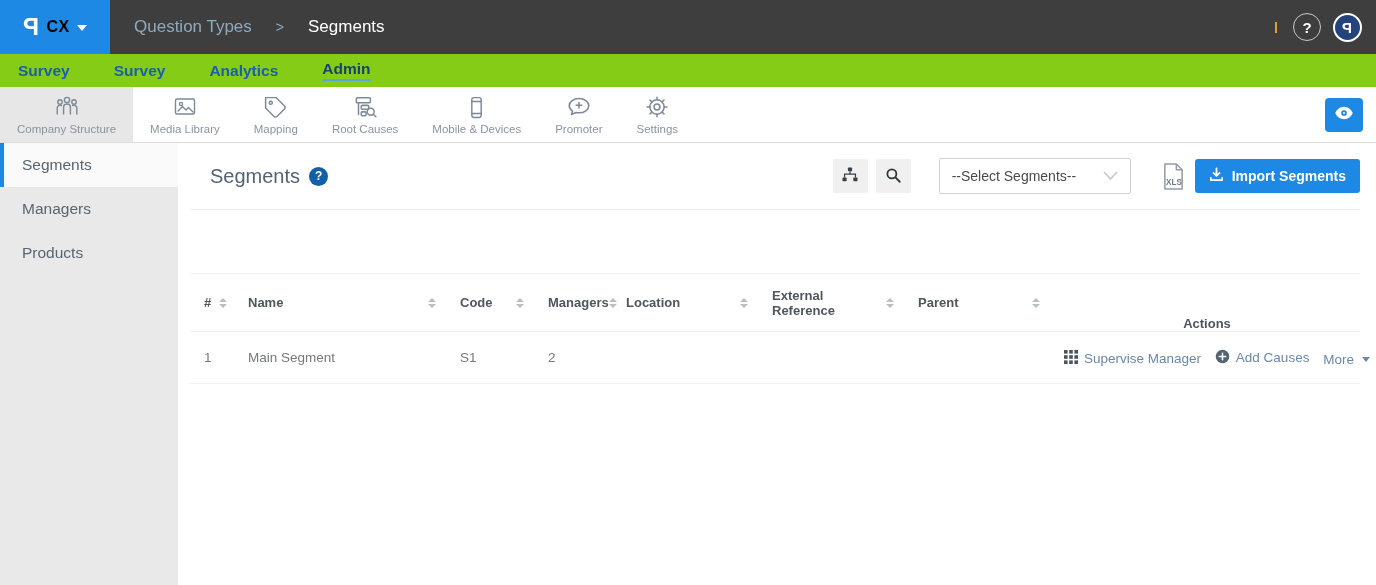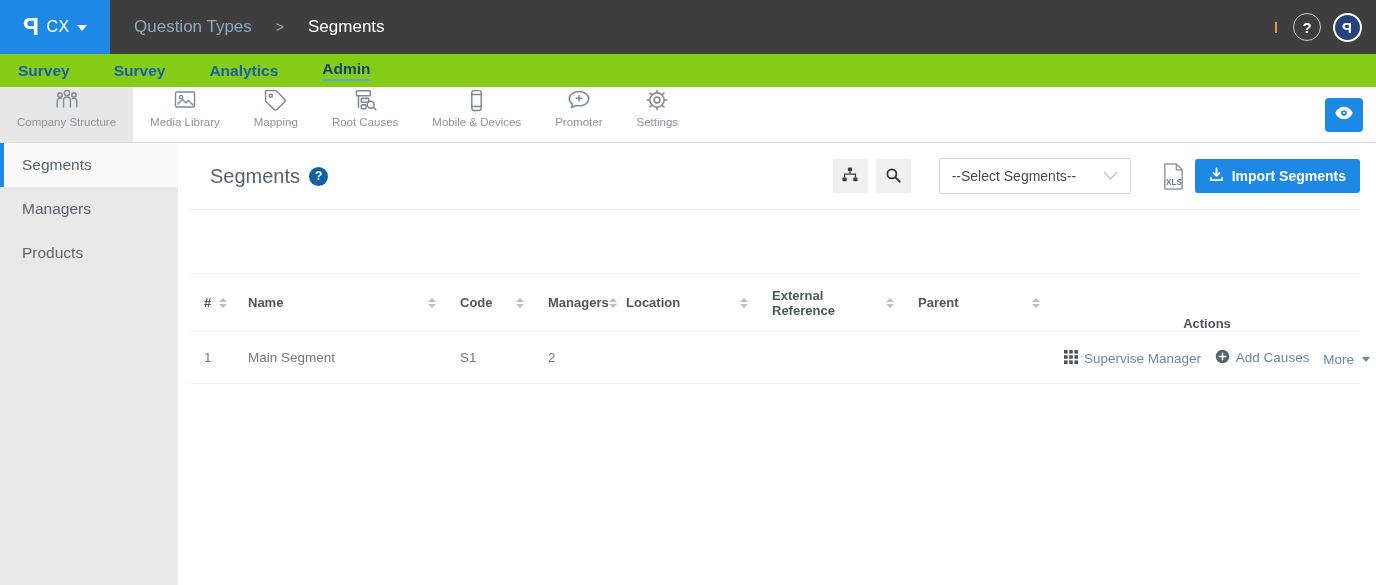--- a/index.html
+++ b/index.html
@@ -4,21 +4,21 @@
 <style>
   * { margin:0; padding:0; box-sizing:border-box; }
   html,body { width:1376px; height:585px; overflow:hidden; background:#fff;
     font-family:"Liberation Sans", sans-serif; }
 
   
   .topbar { height:54px; background:#3e3e3e; display:flex; align-items:center; }
   .logo { width:110px; height:54px; background:#1d89e4; display:flex; align-items:center;
     justify-content:center; gap:7px; cursor:pointer; }
   .logo-p { color:#fff; font-size:24px; font-weight:700; line-height:1; transform:scaleX(-1); }
-  .logo-cx { color:#ffffff; font-size:16px; font-weight:400; letter-spacing:.5px; }
+  .logo-cx { color:#000000; font-size:16px; font-weight:700; letter-spacing:.5px; }
   .logo-caret { width:0; height:0; border-left:5px solid transparent; border-right:5px solid transparent;
     border-top:6px solid #fff; margin-top:2px; }
   .breadcrumb { margin-left:24px; display:flex; align-items:center; gap:24px; font-size:17px; }
   .bc-parent { color:#8fa9bd; cursor:pointer; }
   .bc-sep { color:#8fa9bd; font-size:14px; }
   .bc-current { color:#ffffff; }
   .topbar-right { margin-left:auto; display:flex; align-items:center; gap:12px; padding-right:14px; }
   .tick { width:2px; height:11px; background:#e09c3c; margin-right:4px; }
   .help-circle { width:28px; height:28px; border:1.5px solid #c9c9c9; border-radius:50%;
     color:#fff; font-size:15px; font-weight:700; display:flex; align-items:center;
@@ -28,21 +28,21 @@
     justify-content:center; cursor:pointer; transform:none; }
   .avatar span { transform:scaleX(-1); display:inline-block; }
 
   
   .mainnav { height:33px; background:#84cc16; display:flex; align-items:center; gap:44px; padding-left:18px; }
   .mainnav a { text-decoration:none; color:#1a5fa8; font-size:15.5px; font-weight:700; cursor:pointer; }
   .mainnav a.active { color:#16436f; border-bottom:2px solid #5aa7dc; padding-bottom:1px; }
 
   
   .iconbar { height:56px; background:#fff; border-bottom:1px solid #dcdcdc; display:flex; align-items:stretch; }
-  .tab { display:flex; flex-direction:column; align-items:center; 
+  .tab { display:flex; flex-direction:column; align-items:center; justify-content:center;
     padding:0 17px; gap:3px; cursor:pointer; }
   .tab.active { background:#e7e7e7; }
   .tab .tico { height:26px; display:flex; align-items:flex-end; justify-content:center; }
   .tab .tico svg { stroke:#7e8996; fill:none; stroke-width:1.4; stroke-linecap:round; stroke-linejoin:round; }
   .tab .tlabel { font-size:11.5px; color:#8b94a1; white-space:nowrap; }
   .eye-btn { margin-left:auto; align-self:center; margin-right:13px; width:38px; height:34px;
     background:#1d89e4; border:none; border-radius:4px; display:flex; align-items:center;
     justify-content:center; cursor:pointer; }
 
   

